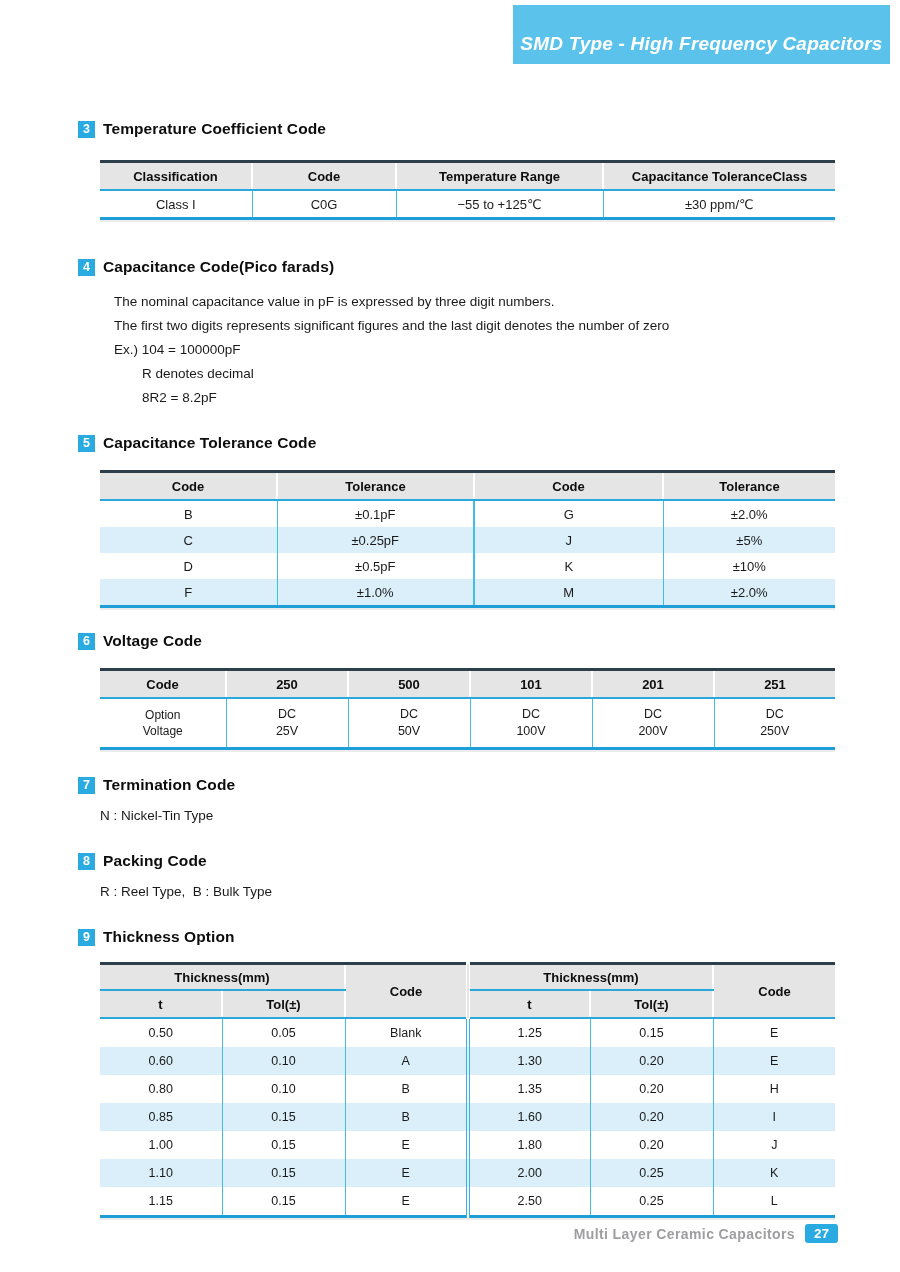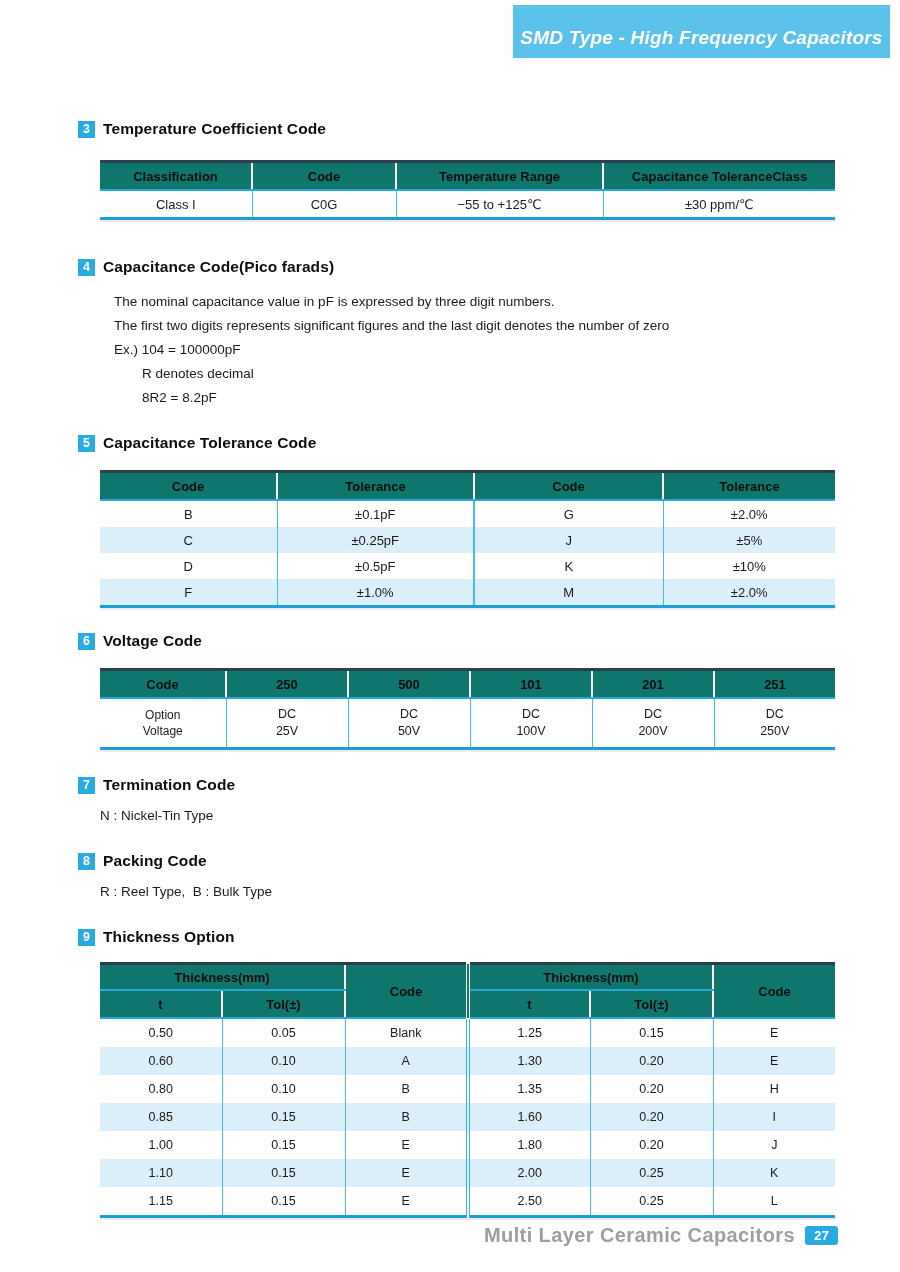--- a/index.html
+++ b/index.html
@@ -2,21 +2,21 @@
 <html><head>
 <meta charset="utf-8">
 <style>
   html,body{margin:0;padding:0;}
   body{
     width:900px;height:1272px;position:relative;background:#ffffff;overflow:hidden;
     font-family:"Liberation Sans","DejaVu Sans",sans-serif;color:#111;
   }
   
   .banner{
-    position:absolute;top:5px;left:513px;width:377px;height:53px;background:#5bc3eb;
+    position:absolute;top:5px;left:513px;width:377px;height:59px;background:#5bc3eb;
     display:flex;align-items:flex-end;justify-content:center;box-sizing:border-box;padding-bottom:9px;
   }
   .banner-title{color:#fff;font-size:19px;font-weight:bold;font-style:italic;letter-spacing:.2px;white-space:nowrap;}
   
   .content{padding:118px 65px 0 78px;}
   .heading{display:flex;align-items:center;gap:8px;height:22px;}
   .badge{
     width:17px;height:17px;background:#29abe2;color:#fff;font-size:12.5px;font-weight:bold;
     display:flex;align-items:center;justify-content:center;flex:0 0 auto;
   }
@@ -26,21 +26,21 @@
   .textblock .line{font-size:13.5px;line-height:24px;color:#1a1a1a;}
   .textblock .ind{padding-left:28px;}
   .note{margin:10px 0 0 22px;line-height:20px;}
   
   table.dtable{
     width:735px;margin-left:22px;border-collapse:collapse;table-layout:fixed;
     border-top:3px solid #2e3f4c;border-bottom:3px solid #1d9ed6;
     box-shadow:0 2px 0 0 #ececec;
   }
   .dtable th{
-    background:#0f766e;font-size:13px;font-weight:bold;color:#0d0d0d;text-align:center;
+    background:#e5e5e5;font-size:13px;font-weight:bold;color:#0d0d0d;text-align:center;
     height:24px;padding:1px 2px;border-left:2px solid #ffffff;border-bottom:2px solid #29a8dc;
   }
   .dtable th:first-child{border-left:none;}
   .dtable td{
     font-size:13px;color:#1a1a1a;text-align:center;height:24px;padding:1px 2px;
     border-left:1px solid #44bce8;background:#fff;
   }
   .dtable td:first-child{border-left:none;}
   .dtable tr.alt td{background:#daeffa;}
   
@@ -50,21 +50,21 @@
   .t3 .stack span{display:block;line-height:17px;font-size:12.5px;}
   .t3 .rowlabel span{display:block;line-height:16px;font-size:12px;}
   
   .t4 th.group{height:22px;}
   .t4 th.sub{height:24px;}
   .t4 td{height:26px;font-size:12.5px;}
   .t4 th.dblh{border-left:4px double #ffffff;}
   .t4 td.dbl{border-left:4px double #35b3e4;}
   
   .footer{position:absolute;top:1224px;right:62px;display:flex;align-items:center;gap:10px;}
-  .footer-label{color:#9e9ea0;font-weight:bold;font-size:20px;letter-spacing:.4px;}
+  .footer-label{color:#9e9ea0;font-weight:bold;font-size:14px;letter-spacing:.4px;}
   .page-badge{background:#29abe2;color:#fff;font-size:13.5px;font-weight:bold;padding:2px 9px;border-radius:3px;}
 </style>
 </head>
 <body>
 
 <div class="banner">
   <span class="banner-title">SMD Type - High Frequency Capacitors</span>
 </div>
 
 <div class="content">

